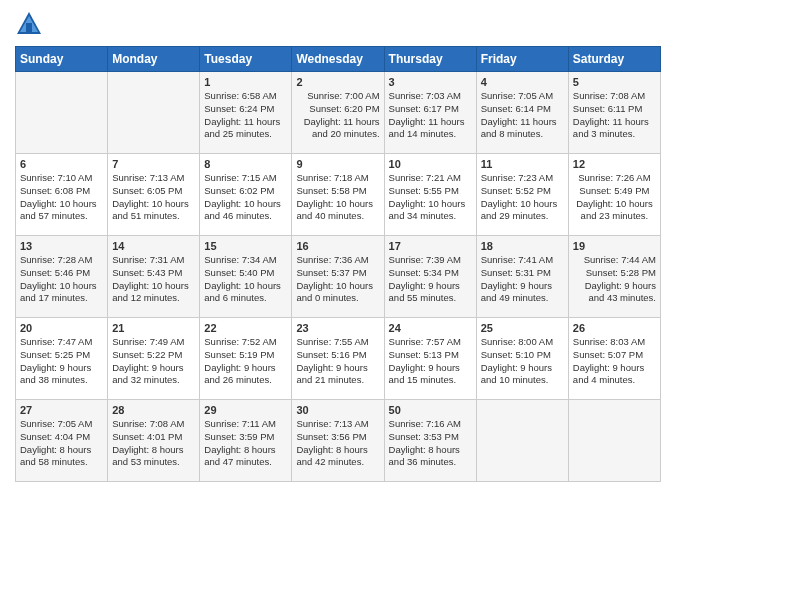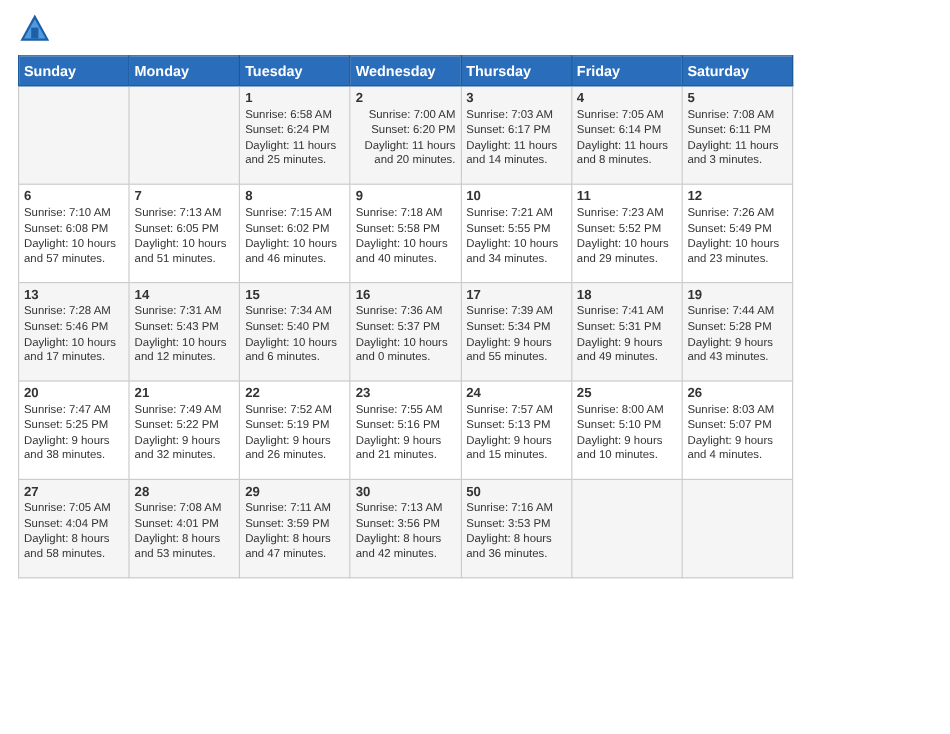--- a/index.html
+++ b/index.html
@@ -208,21 +208,21 @@
           </td>
           <td>
             <span class="day-number">11</span>
             <div class="day-info" style="white-space: pre-line;">Sunrise: 7:23 AM
 Sunset: 5:52 PM
 Daylight: 10 hours
 and 29 minutes.</div>
           </td>
           <td>
             <span class="day-number">12</span>
-            <div class="day-info" style="white-space: pre-line;">Sunrise: 7:26 AM
+            <div class="day-info" style="white-space: pre-line; text-align: center;">Sunrise: 7:26 AM
 Sunset: 5:49 PM
 Daylight: 10 hours
 and 23 minutes.</div>
           </td>
         </tr>
         <tr>
           <td>
             <span class="day-number">13</span>
             <div class="day-info" style="white-space: pre-line;">Sunrise: 7:28 AM
 Sunset: 5:46 PM
@@ -259,21 +259,21 @@
           </td>
           <td>
             <span class="day-number">18</span>
             <div class="day-info" style="white-space: pre-line;">Sunrise: 7:41 AM
 Sunset: 5:31 PM
 Daylight: 9 hours
 and 49 minutes.</div>
           </td>
           <td>
             <span class="day-number">19</span>
-            <div class="day-info" style="white-space: pre-line;">Sunrise: 7:44 AM
+            <div class="day-info" style="white-space: pre-line; text-align: right;">Sunrise: 7:44 AM
 Sunset: 5:28 PM
 Daylight: 9 hours
 and 43 minutes.</div>
           </td>
         </tr>
         <tr>
           <td>
             <span class="day-number">20</span>
             <div class="day-info" style="white-space: pre-line;">Sunrise: 7:47 AM
 Sunset: 5:25 PM

